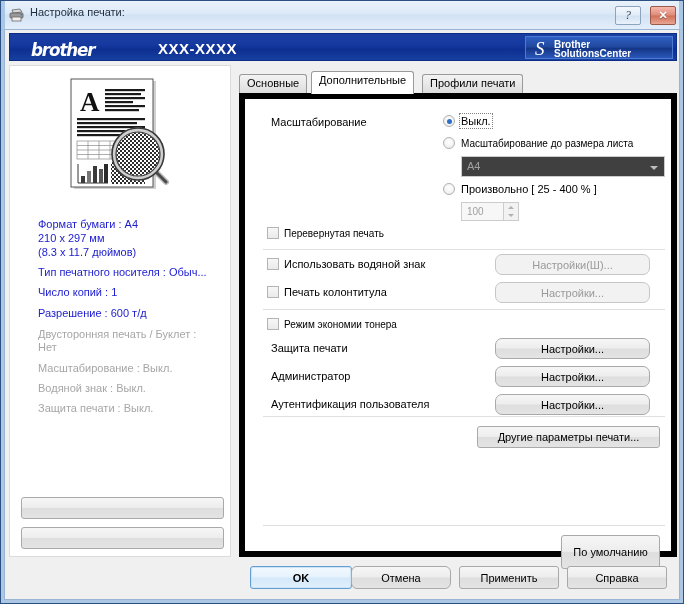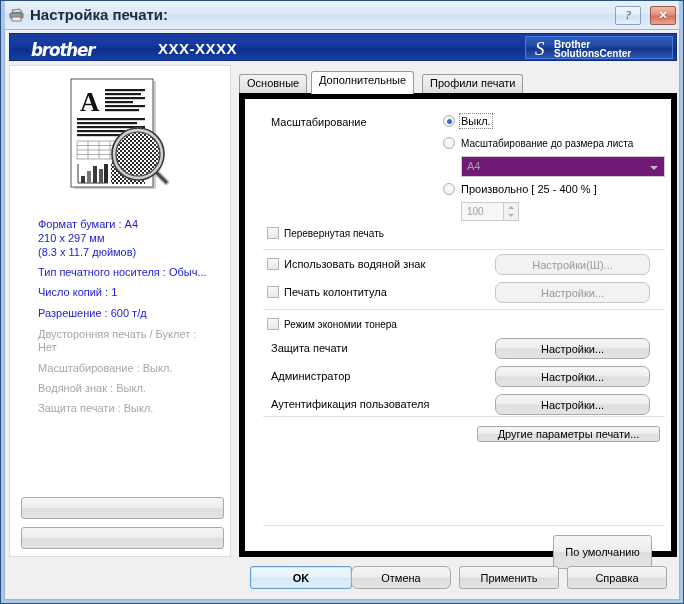--- a/index.html
+++ b/index.html
@@ -47,24 +47,23 @@
     background: linear-gradient(to bottom, #eaf2fb 0%, #dce9f7 45%, #d2e2f4 50%, #e3eefb 100%);
     border-bottom: 1px solid #b6cbe3;
     box-sizing: border-box;
   }
   #title-icon {
     position: absolute; left: 8px; top: 7px;
     width: 17px; height: 15px;
   }
   #title-text {
     position: absolute; left: 29px; top: 5px;
-    font-size: 15px;
+    font-size: 11px;
     color: #1b2a3d;
     white-space: nowrap;
-    font-weight: bold;
   }
   .titlebtn {
     position: absolute;
     top: 5px;
     width: 26px; height: 19px;
     box-sizing: border-box;
     border: 1px solid #8ba3bd;
     border-radius: 2px;
     font-size: 11px;
     text-align: center;
@@ -278,21 +277,21 @@
     position: absolute;
     height: 1px;
     background: #e0e0e0;
     left: 18px;
     width: 402px;
   }
   .combo {
     position: absolute;
     box-sizing: border-box;
     border: 1px solid #cccccc;
-    background: #701a75;
+    background: #404040;
     font-size: 11px;
     color: #a0a0a0;
     padding-left: 5px;
     line-height: 19px;
     height: 21px;
   }
   .combo-arrow {
     position: absolute;
     right: 6px; top: 9px;
     width: 0; height: 0;
@@ -512,25 +511,25 @@
     <button class="btn rbtn" style="left:250px; top:239px;">Настройки...</button>
 
     <div class="lbl" style="left:26px; top:271px;">Администратор</div>
     <button class="btn rbtn" style="left:250px; top:267px;">Настройки...</button>
 
     <div class="lbl" style="left:26px; top:299px;">Аутентификация пользователя</div>
     <button class="btn rbtn" style="left:250px; top:295px;">Настройки...</button>
 
     <div class="sep" style="top:317px;"></div>
 
-    <button class="btn" style="position:absolute; left:232px; top:327px; width:183px; height:16px;">Другие параметры печати...</button>
+    <button class="btn" style="position:absolute; left:232px; top:327px; width:183px; height:22px;">Другие параметры печати...</button>
 
     <div class="sep" style="top:426px;"></div>
 
-    <button class="btn" style="position:absolute; left:308px; top:436px; width:99px; height:34px;">По умолчанию</button>
+    <button class="btn" style="position:absolute; left:316px; top:436px; width:99px; height:34px;">По умолчанию</button>
   </div>
 
   <div id="bottom-row">
     <button class="btn primary" id="btn-ok">OK</button>
     <button class="btn" id="btn-cancel">Отмена</button>
     <button class="btn" id="btn-apply">Применить</button>
     <button class="btn" id="btn-help2">Справка</button>
   </div>
 
   <div class="frame-outer"></div>

